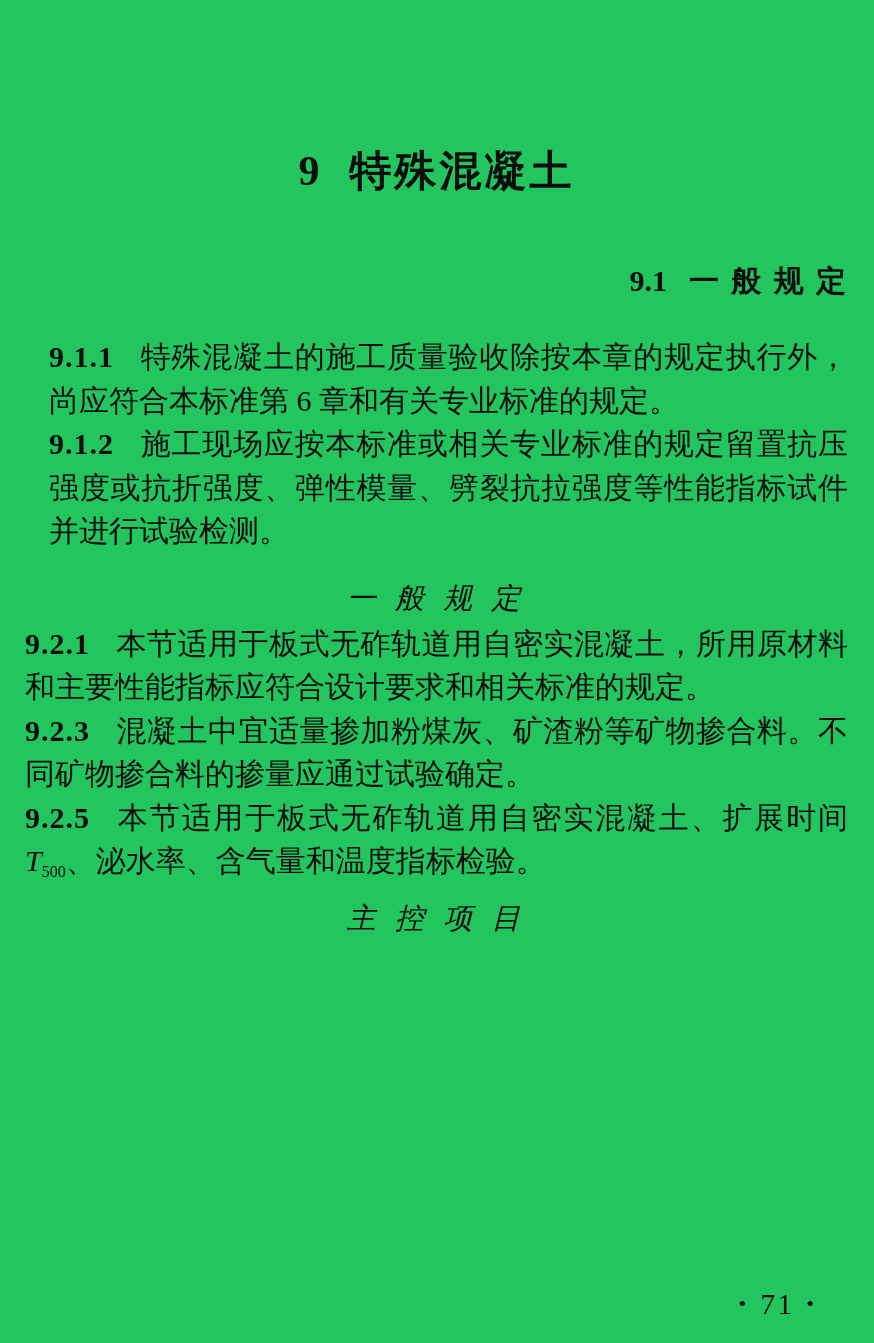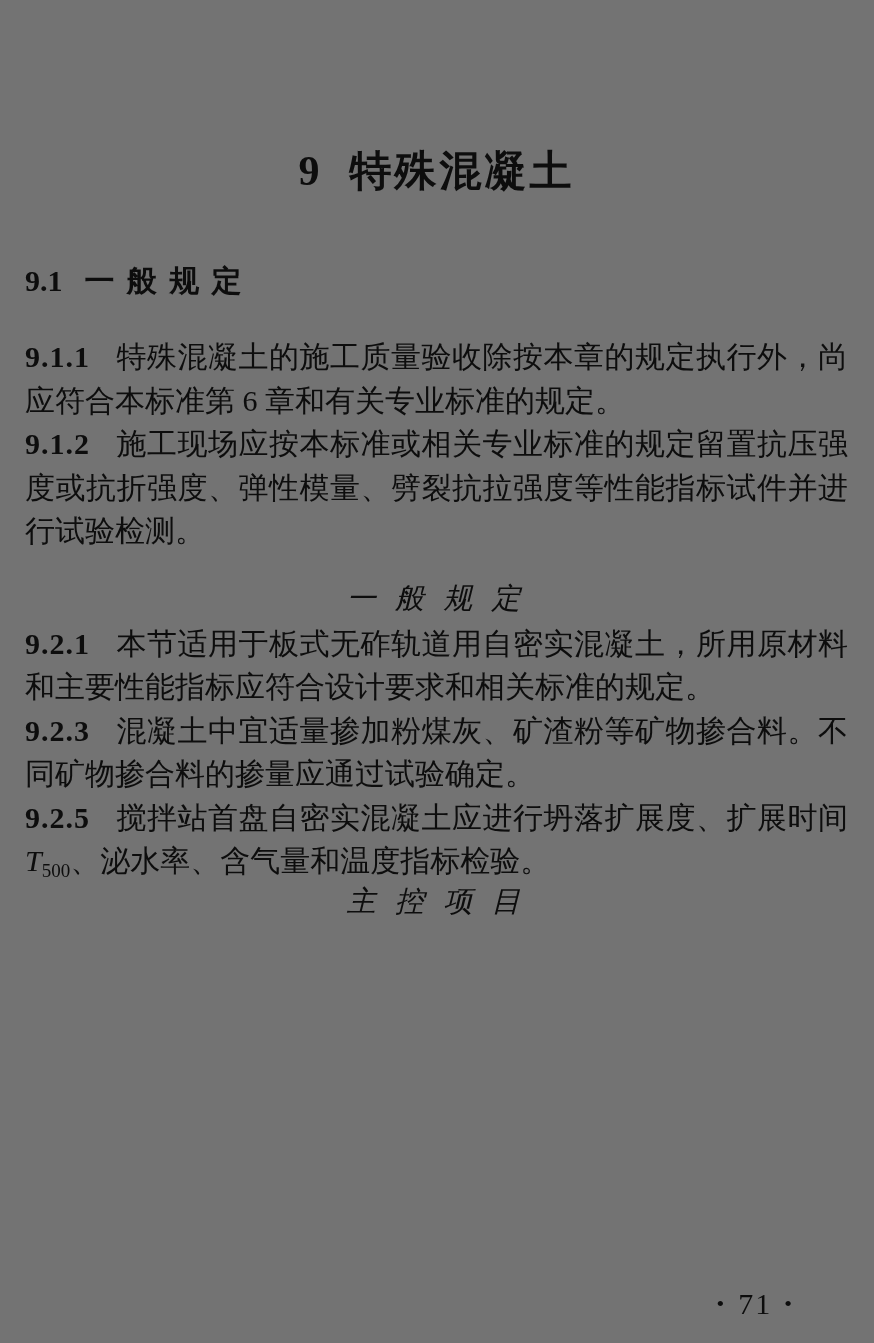--- a/index.html
+++ b/index.html
@@ -5,21 +5,21 @@
   html, body {
     margin: 0;
     padding: 0;
     background: #ffffff;
   }
   .page {
     position: relative;
     width: 874px;
     height: 1343px;
     margin: 0 auto;
-    background: #737373;
+    background: #22c55e;
     color: #0d0d0d;
     overflow: hidden;
     box-sizing: border-box;
     padding: 0 26px 0 25px;
     font-family: "Liberation Serif", "DejaVu Serif", serif;
   }
   
   .chapter-title {
     margin-top: 148px;
     text-align: center;
@@ -31,21 +31,21 @@
     white-space: nowrap;
   }
   .chapter-title .chapter-num {
     font-family: "Liberation Serif", "DejaVu Serif", serif;
     font-weight: bold;
     margin-right: 30px;
     letter-spacing: 0;
   }
   
   .section-heading {
-    text-align: left;
+    text-align: right;
     font-family: "Liberation Sans", "DejaVu Sans", sans-serif;
     font-weight: bold;
     font-size: 30px;
     line-height: 34px;
     letter-spacing: 2px;
     white-space: nowrap;
   }
   .section-heading .sec-num {
     font-family: "Liberation Serif", "DejaVu Serif", serif;
     font-weight: bold;
@@ -57,49 +57,49 @@
   
   .subhead {
     text-align: center;
     font-style: italic;
     font-size: 29px;
     line-height: 36px;
     letter-spacing: 6px;
     white-space: nowrap;
   }
   .subhead-general { margin-top: 27px; margin-bottom: 6px; }
-  .subhead-main { margin-top: 0; margin-bottom: 2px; }
+  .subhead-main { margin-top: 17px; margin-bottom: 2px; }
   
-  .body-block { margin-top: 37px; }
+  .body-block { margin-top: 37px; margin-left: 24px; }
   p.clause {
     margin: 0;
     font-size: 30px;
     line-height: 43.5px;
     text-align: justify;
     text-justify: inter-character;
   }
   p.clause .cnum {
     font-weight: bold;
     font-family: "Liberation Serif", "DejaVu Serif", serif;
     margin-right: 26px;
     letter-spacing: 1px;
   }
   p.clause .tvar {
     font-style: italic;
     font-family: "Liberation Serif", "DejaVu Serif", serif;
   }
   p.clause sub {
-    font-size: 19px;
+    font-size: 16px;
     line-height: 0;
     vertical-align: -6px;
   }
   
   .footer {
     position: absolute;
-    right: 68px;
+    right: 46px;
     bottom: 22px;
     font-size: 30px;
     line-height: 34px;
     letter-spacing: 2px;
     white-space: nowrap;
   }
   .footer .dot {
     font-size: 22px;
     vertical-align: 3px;
     padding: 0 12px;
@@ -118,21 +118,21 @@
     <p class="clause"><b class="cnum">9.1.1</b><span>特殊混凝土的施工质量验收除按本章的规定执行外，尚应符合本标准第 6 章和有关专业标准的规定。</span></p>
     <p class="clause"><b class="cnum">9.1.2</b><span>施工现场应按本标准或相关专业标准的规定留置抗压强度或抗折强度、弹性模量、劈裂抗拉强度等性能指标试件并进行试验检测。</span></p>
   </div>
 
 
   <div class="subhead subhead-general">一 般 规 定</div>
 
   <div>
     <p class="clause"><b class="cnum">9.2.1</b><span>本节适用于板式无砟轨道用自密实混凝土，所用原材料和主要性能指标应符合设计要求和相关标准的规定。</span></p>
     <p class="clause"><b class="cnum">9.2.3</b><span>混凝土中宜适量掺加粉煤灰、矿渣粉等矿物掺合料。不同矿物掺合料的掺量应通过试验确定。</span></p>
-    <p class="clause"><b class="cnum">9.2.5</b><span>搅拌站首盘自密实混凝土应进行坍落扩展度、扩展时间</span><span class="tvar">T</span><sub>500</sub><span>、泌水率、含气量和温度指标检验。</span></p>
+    <p class="clause"><b class="cnum">9.2.5</b><span>本节适用于板式无砟轨道用自密实混凝土、扩展时间</span><span class="tvar">T</span><sub>500</sub><span>、泌水率、含气量和温度指标检验。</span></p>
 
     <div class="subhead subhead-main">主 控 项 目</div>
 
   </div>
 
   <div class="footer"><span class="dot">•</span><span>71</span><span class="dot">•</span></div>
 
 </div>
 
 </body></html>

